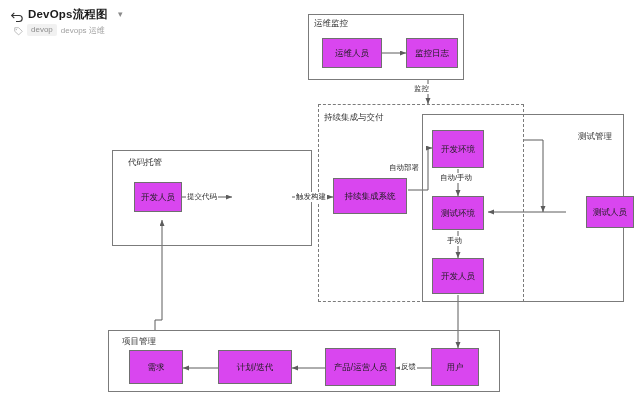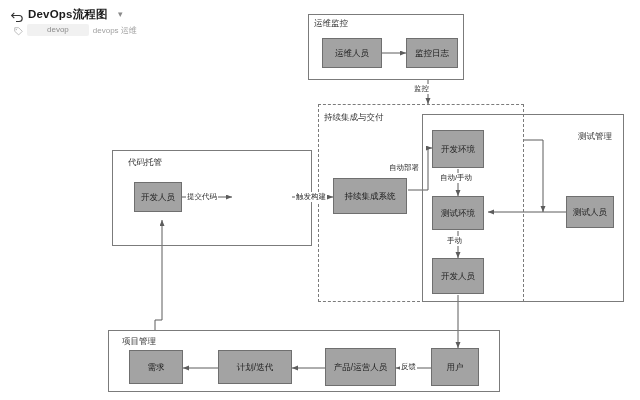--- a/index.html
+++ b/index.html
@@ -62,21 +62,21 @@
   }
   .tag-icon {
     width: 9px; height: 9px;
     display: inline-block;
     position: relative;
     top: 1px;
   }
   .tag-chip {
     background: #f1f1f1;
     border-radius: 2px;
-    padding: 1px 20px;
+    padding: 1px 4px;
     color: #8d8d8d;
     font-size: 8px;
     line-height: 10px;
   }
   .tag-plain {
     color: #a0a0a0;
     font-size: 8px;
   }
 
   
@@ -91,21 +91,21 @@
   }
   .group-label {
     position: absolute;
     font-size: 8.5px;
     color: #333;
     white-space: nowrap;
   }
   .node {
     position: absolute;
     border: 1px solid #6f6f6f;
-    background: #a3a3a3;
+    background: #d946ef;
     box-sizing: border-box;
     display: flex;
     align-items: center;
     justify-content: center;
     text-align: center;
     font-size: 8.5px;
     line-height: 11px;
     color: #1c1c1c;
     padding: 2px;
   }
@@ -215,21 +215,21 @@
 
   <div class="node" style="left:333px; top:178px; width:74px; height:36px;">
     <span>持续集成系统</span>
   </div>
   <div class="node" style="left:432px; top:196px; width:52px; height:34px;">
     <span>测试环境</span>
   </div>
   <div class="node" style="left:432px; top:258px; width:52px; height:36px;">
     <span>开发人员</span>
   </div>
-  <div class="node" style="left:566px; top:196px; width:48px; height:32px;">
+  <div class="node" style="left:586px; top:196px; width:48px; height:32px;">
     <span>测试人员</span>
   </div>
 
   <div class="node" style="left:129px; top:350px; width:54px; height:34px;">
     <span>需求</span>
   </div>
   <div class="node" style="left:218px; top:350px; width:74px; height:34px;">
     <span>计划/迭代</span>
   </div>
   <div class="node" style="left:325px; top:348px; width:71px; height:38px;">

